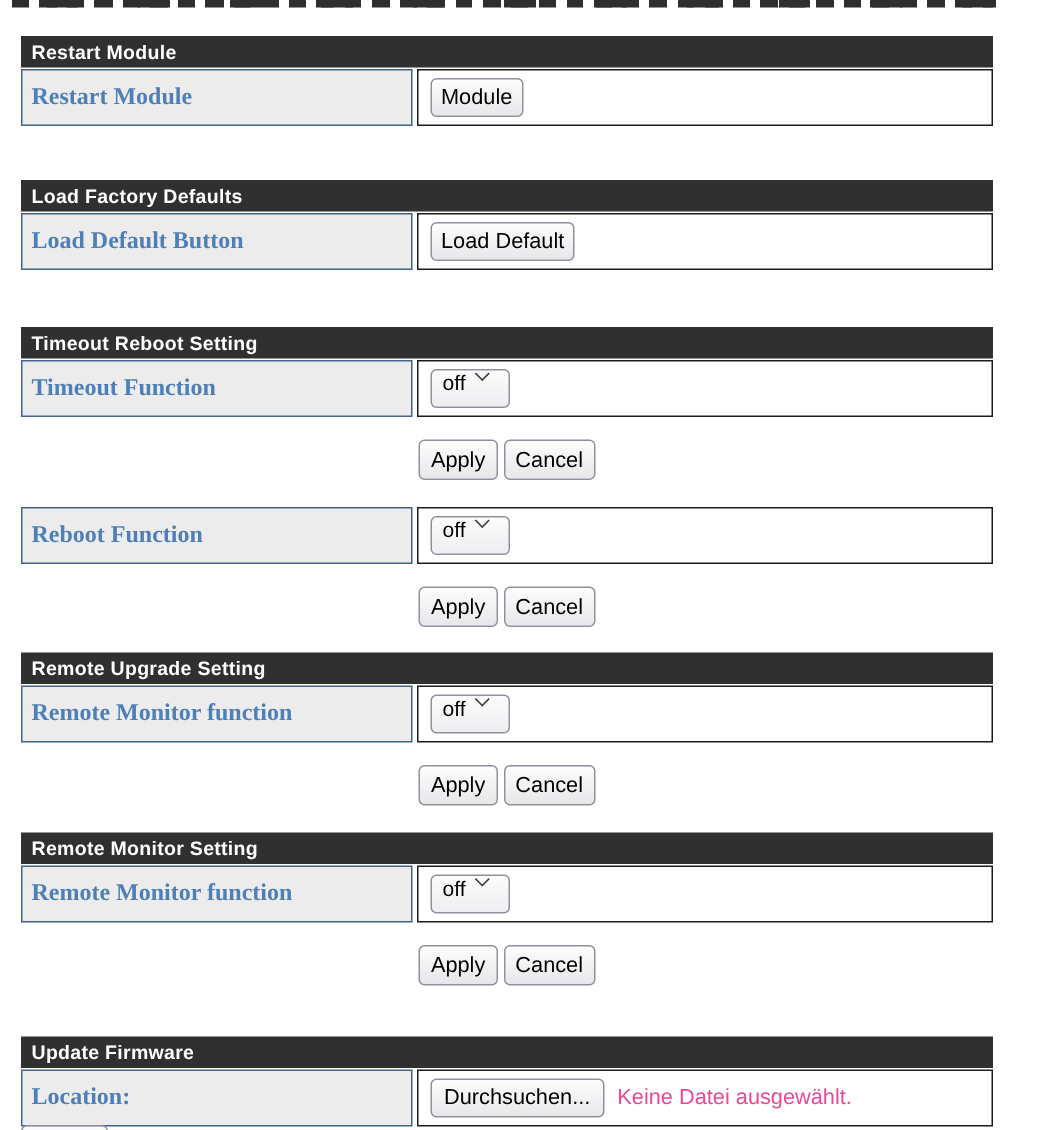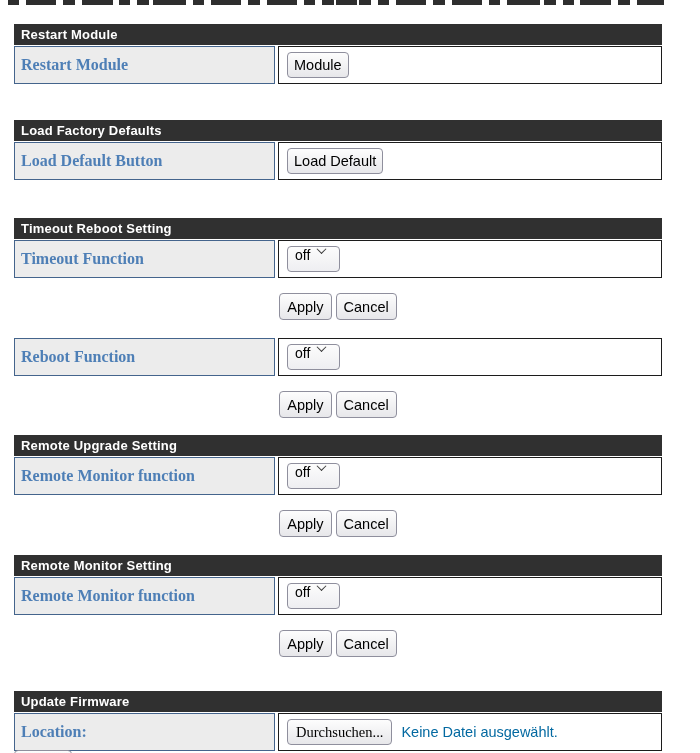--- a/index.html
+++ b/index.html
@@ -78,21 +78,21 @@
     font-size: 14.5px;
     color: #000000;
     background: linear-gradient(#fdfdfd, #e7e7ea);
     border: 1px solid #8f8f9d;
     border-radius: 4px;
     padding: 2px 6px;
     height: 26px;
     box-sizing: border-box;
     cursor: pointer;
   }
-  .browse-btn { padding: 2px 8px; font-family: Liberation Serif, serif; }
+  .browse-btn { padding: 2px 8px; }
   .select {
     box-sizing: border-box;
     height: 26px;
     min-width: 53px;
     background: linear-gradient(#fcfcfc, #eeeef1);
     border: 1px solid #8f8f9d;
     border-radius: 4px;
     display: inline-flex;
     align-items: flex-start;
     padding: 0 7px 0 7px;
@@ -113,21 +113,21 @@
   }
   .actions {
     margin-top: 15px;
     display: flex;
     justify-content: center;
     gap: 4px;
   }
   .actions .btn { height: 27px; padding: 2px 7px; }
   .file-status {
     font-size: 14.5px;
-    color: #0369a1;
+    color: #ec4899;
   }
   
   .clipped-btn {
     position: absolute;
     top: 750px;
     left: 14px;
     width: 58px;
     height: 14px;
     box-sizing: border-box;
     background: linear-gradient(#fdfdfd, #e7e7ea);

